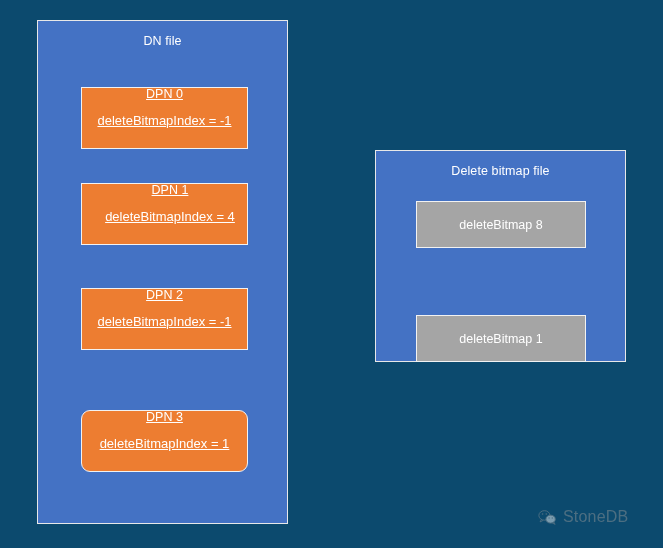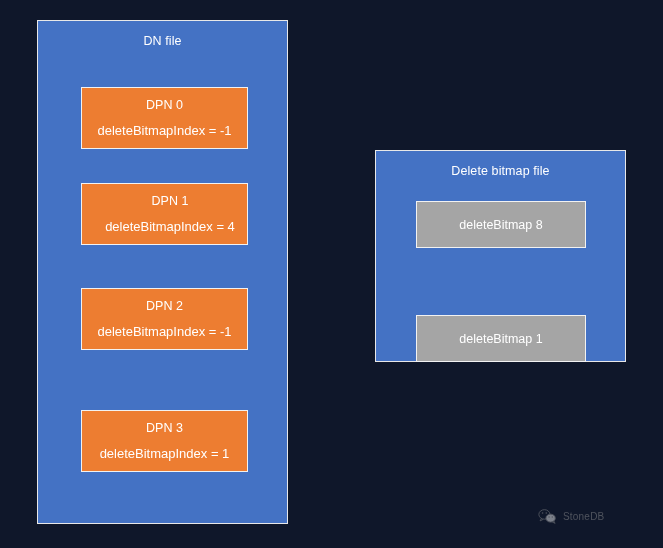--- a/index.html
+++ b/index.html
@@ -11,21 +11,21 @@
     width: 663px;
     height: 548px;
     background: #ffffff;
     font-family: "Liberation Sans", sans-serif;
     overflow: hidden;
   }
   #canvas {
     position: relative;
     width: 663px;
     height: 548px;
-    background: #0f172a;
+    background: #0c4a6e;
   }
 
   
   .panel {
     position: absolute;
     background: #4472c4;
     border: 1px solid #e8e8e8;
     box-sizing: border-box;
   }
   .panel-title {
@@ -61,37 +61,37 @@
     left: 43px;             
     width: 167px;
     height: 62px;
     background: #ed7d31;
     border: 1px solid #f2f2f2;
     box-sizing: border-box;
     color: #ffffff;
     display: flex;
     flex-direction: column;
     align-items: center;
-    justify-content: center;
+    text-decoration: underline;
   }
   .dpn-box .dpn-title {
     font-size: 12.5px;
     line-height: 1;
     margin-bottom: 13px;
     white-space: nowrap;
   }
   .dpn-box .dpn-detail {
     font-size: 13px;
     line-height: 1;
     white-space: nowrap;
   }
   .dpn-0 { top: 66px; }   
   .dpn-1 { top: 162px; padding-left: 11px; }  
   .dpn-2 { top: 267px; }  
-  .dpn-3 { top: 389px; }  
+  .dpn-3 { top: 389px; border-radius: 9px; }  
 
   
   .bitmap-box {
     position: absolute;
     left: 40px;             
     width: 170px;
     height: 47px;
     background: #a5a5a5;
     border: 1px solid #f2f2f2;
     box-sizing: border-box;
@@ -114,21 +114,21 @@
     align-items: center;
     gap: 6px;
     opacity: 0.45;
   }
   #watermark .wm-icon {
     width: 19px;
     height: 17px;
     display: block;
   }
   #watermark .wm-text {
-    font-size: 10px;
+    font-size: 16px;
     color: #9a9a9a;
     letter-spacing: 0.2px;
     white-space: nowrap;
   }
 </style>
 </head>
 <body>
 
 <div id="canvas">
 

